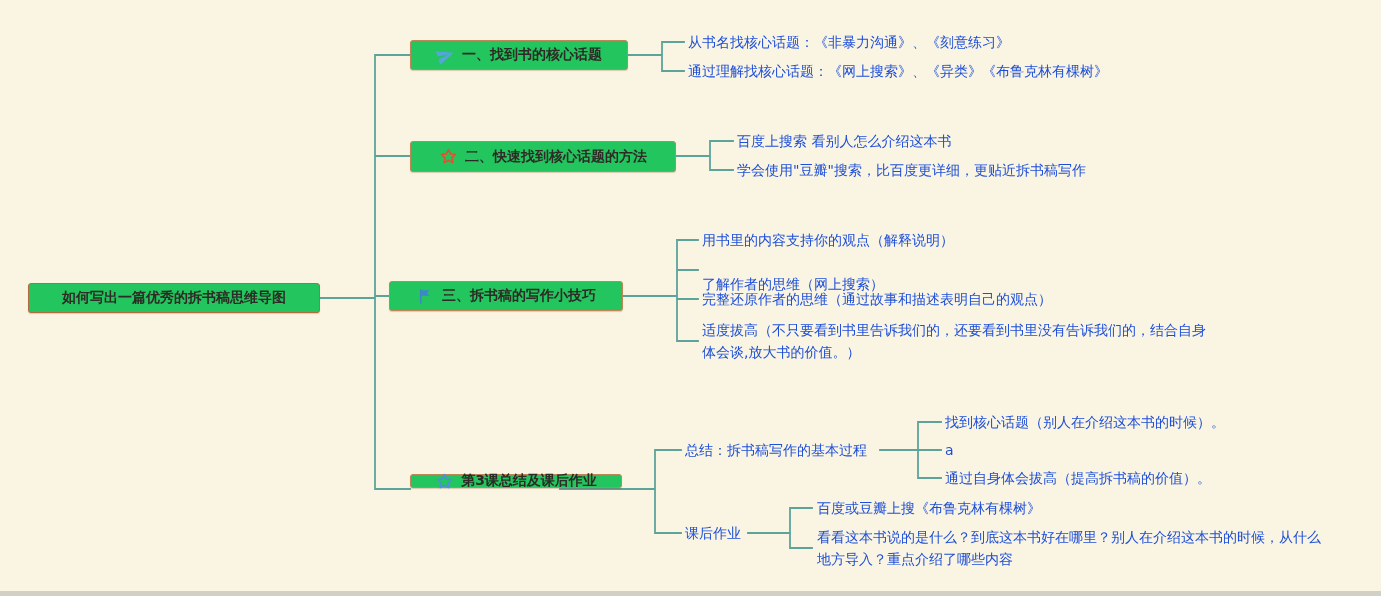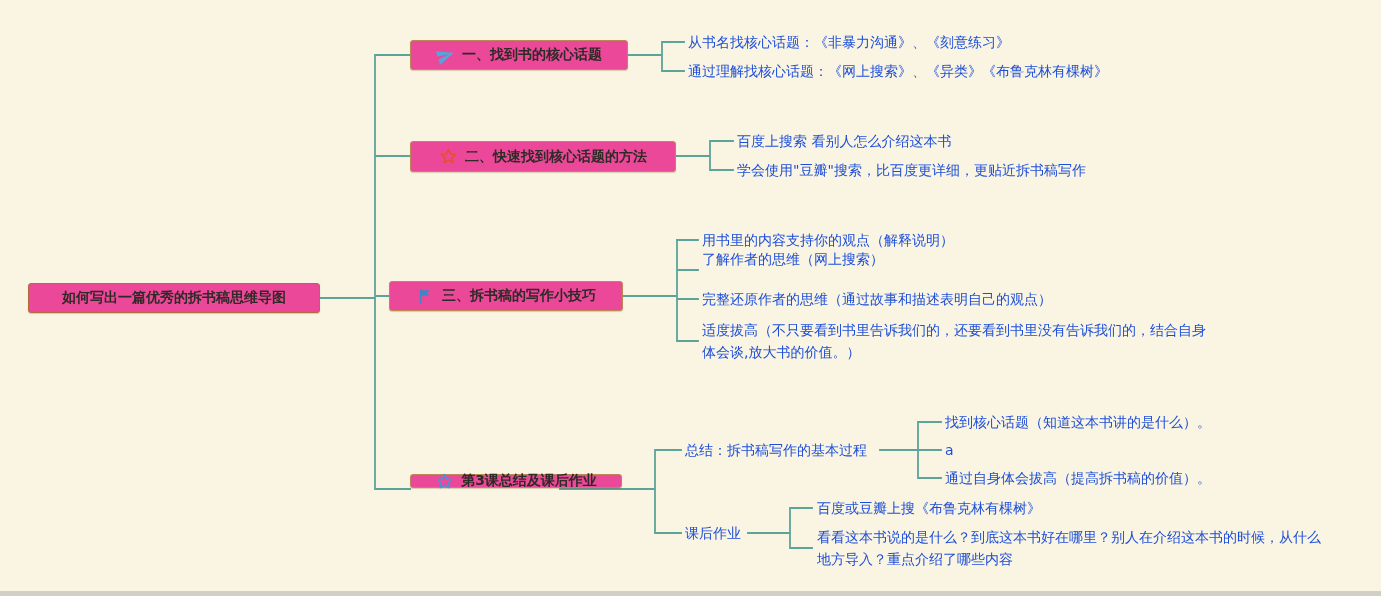--- a/index.html
+++ b/index.html
@@ -5,21 +5,21 @@
   * { margin:0; padding:0; box-sizing:border-box; }
   html,body { background:#FAF5E3; }
   body { font-family:"DejaVu Sans","Liberation Sans",sans-serif; }
   .stage {
     position:relative; width:1381px; height:596px;
     background:#FAF5E3; overflow:hidden;
   }
   svg.connectors { position:absolute; left:0; top:0; width:1381px; height:596px; }
   .node {
     position:absolute; display:flex; align-items:center; justify-content:center;
-    gap:7px; background:#ec4899; border:1px solid #BE8758; border-radius:3px;
+    gap:7px; background:#22c55e; border:1px solid #BE8758; border-radius:3px;
     color:#2E2A25; font-size:14px; font-weight:600; white-space:nowrap;
     box-shadow:0 1px 1px rgba(110,75,35,.25);
   }
   .node.root { font-weight:700; border-color:#AE6C3F; }
   .leaf {
     position:absolute; transform:translateY(-50%);
     font-size:14px; color:#1d4ed8; white-space:nowrap; line-height:22px;
   }
   .leaf.wrap { white-space:normal; }
   .icon { display:inline-flex; width:19px; height:19px; flex:0 0 auto; align-items:center; justify-content:center; }
@@ -76,35 +76,35 @@
   <div class="node" style="left:389px; top:281px; width:234px; height:30px;">
     <span class="icon">
       <svg viewBox="0 0 24 24">
         <path d="M6 3v18" stroke="#3E86C6" stroke-width="2" fill="none"></path>
         <path d="M6 4h11l-3 3.5 3 3.5H6z" fill="#3E86C6"></path>
       </svg>
     </span>
     <span>三、拆书稿的写作小技巧</span>
   </div>
   <div class="leaf" style="left:702px; top:240px;">用书里的内容支持你的观点（解释说明）</div>
-  <div class="leaf" style="left:702px; top:259px;">了解作者的思维（网上搜索）</div>
+  <div class="leaf" style="left:702px; top:284px;">了解作者的思维（网上搜索）</div>
   <div class="leaf" style="left:702px; top:299px;">完整还原作者的思维（通过故事和描述表明自己的观点）</div>
   <div class="leaf wrap" style="left:702px; top:341px; width:508px;">适度拔高（不只要看到书里告诉我们的，还要看到书里没有告诉我们的，结合自身体会谈,放大书的价值。）</div>
 
   <div class="node" style="left:410px; top:474px; width:212px; height:14px;">
     <span class="icon">
       <svg viewBox="0 0 24 24">
           <path d="M12 3.2l2.7 5.6 6.1.7-4.5 4.2 1.2 6-5.5-3-5.5 3 1.2-6L3.2 9.5l6.1-.7z" fill="none" stroke="#4D8FD9" stroke-width="2" stroke-linejoin="round"></path>
         </svg>
     </span>
     <span>第3课总结及课后作业</span>
   </div>
 
   <div class="leaf" style="left:685px; top:450px;">总结：拆书稿写作的基本过程</div>
-  <div class="leaf" style="left:945px; top:422px;">找到核心话题（知道这本书讲的是什么）。</div>
+  <div class="leaf" style="left:945px; top:422px;">找到核心话题（别人在介绍这本书的时候）。</div>
   <div class="leaf" style="left:945px; top:450px;">a</div>
   <div class="leaf" style="left:945px; top:478px;">通过自身体会拔高（提高拆书稿的价值）。</div>
 
   <div class="leaf" style="left:685px; top:533px;">课后作业</div>
   <div class="leaf" style="left:817px; top:508px;">百度或豆瓣上搜《布鲁克林有棵树》</div>
   <div class="leaf wrap" style="left:817px; top:548px; width:506px;">看看这本书说的是什么？到底这本书好在哪里？别人在介绍这本书的时候，从什么地方导入？重点介绍了哪些内容</div>
 
   <div class="bottom-strip"></div>
 </div>
 

